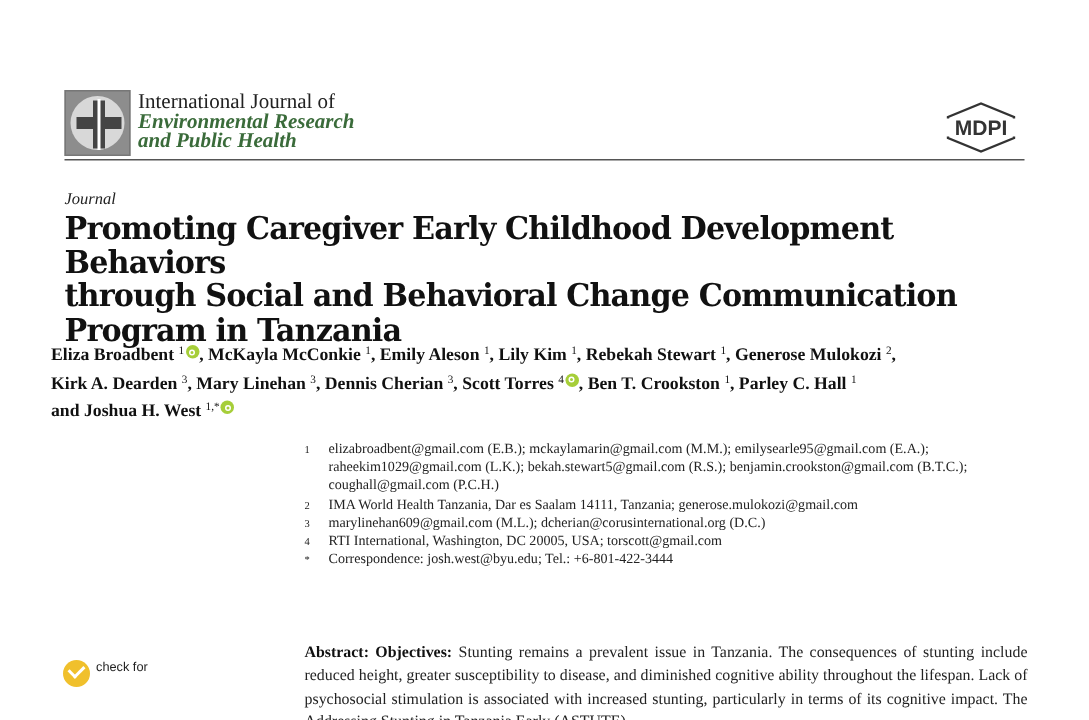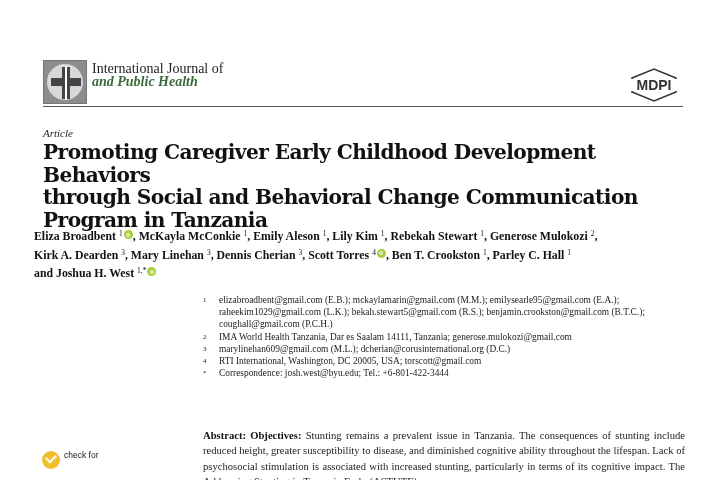--- a/index.html
+++ b/index.html
@@ -20,50 +20,51 @@
   .authors { left:34px; top:226px; width:650px; font-size:11.8px; line-height:15.5px; font-weight:bold; color:#111; }
   .authors sup { font-size:7.5px; font-weight:normal; vertical-align:4px; }
   .orcid { display:inline-block; width:9px; height:9px; border-radius:50%; background:#a6ce39; vertical-align:1px; margin-left:1px; position:relative; }
   .orcid::after { content:""; position:absolute; left:2.5px; top:2.5px; width:4px; height:4px; border-radius:50%; border:1px solid #fff; box-sizing:border-box; }
   .affils { left:203px; top:294px; width:490px; font-size:9.4px; line-height:12.2px; color:#222; }
   .affil-row { display:flex; }
   .affil-num { width:16px; flex:none; font-size:7px; vertical-align:top; }
   .affil-text { flex:1; }
   .abstract { left:203px; top:428px; width:482px; font-size:10.6px; line-height:15.4px; color:#222; text-align:justify; }
   .abstract b { color:#111; }
-  .check-updates { left:42px; top:449px; width:70px; height:20px; }
+  .check-updates { left:42px; top:438px; width:70px; height:20px; }
   .check-badge { position:absolute; left:0; top:2px; width:18px; height:18px; border-radius:50%; background:#f0c02c; }
   .check-badge::after { content:""; position:absolute; left:4px; top:3px; width:8px; height:5px; border-left:2.5px solid #fff; border-bottom:2.5px solid #fff; transform:rotate(-45deg); }
   .check-text { position:absolute; left:22px; top:2px; font-family:"Liberation Sans", sans-serif; font-size:8.5px; line-height:9px; color:#222; }
   .check-text .b { font-weight:bold;margin-top:36px; }
 </style>
 </head>
 <body>
 
 <div class="abs journal-logo">
   <div class="globe"></div>
   <div class="cross-v"></div>
   <div class="cross-h"></div>
   <div class="staff"></div>
 </div>
 
 <div class="abs journal-name">
   <div class="l1">International Journal of</div>
+  <div class="l2">Environmental Research</div>
   <div class="l3">and Public Health</div>
 </div>
 
 <svg class="abs mdpi" viewBox="0 0 52 34">
   <polygon points="4,10 26,1 48,10 48,24 26,33 4,24" fill="none" stroke="#333" stroke-width="1.6"></polygon>
   <rect x="2" y="11" width="48" height="12" fill="#fff"></rect>
   <text x="26" y="22" text-anchor="middle" font-family="Liberation Sans, sans-serif" font-weight="bold" font-size="14" fill="#333">MDPI</text>
 </svg>
 
 <div class="abs top-rule"></div>
 
-<div class="abs article-type">Article</div>
+<div class="abs article-type">Journal</div>
 
 <div class="abs title">
   <div>Promoting Caregiver Early Childhood Development Behaviors</div>
   <div>through Social and Behavioral Change Communication</div>
   <div>Program in Tanzania</div>
 </div>
 
 <div class="abs authors" id="authors"><span>Eliza Broadbent</span> <sup>1</sup><span class="orcid"></span>, <span>McKayla McConkie</span> <sup>1</sup>, <span>Emily Aleson</span> <sup>1</sup>, <span>Lily Kim</span> <sup>1</sup>, <span>Rebekah Stewart</span> <sup>1</sup>, <span>Generose Mulokozi</span> <sup>2</sup>, <br><span>Kirk A. Dearden</span> <sup>3</sup>, <span>Mary Linehan</span> <sup>3</sup>, <span>Dennis Cherian</span> <sup>3</sup>, <span>Scott Torres</span> <sup>4</sup><span class="orcid"></span>, <span>Ben T. Crookston</span> <sup>1</sup>, <span>Parley C. Hall</span> <sup>1</sup><br><span>and </span><span>Joshua H. West</span> <sup>1,*</sup><span class="orcid"></span></div>
 
 <div class="abs affils" id="affils">

